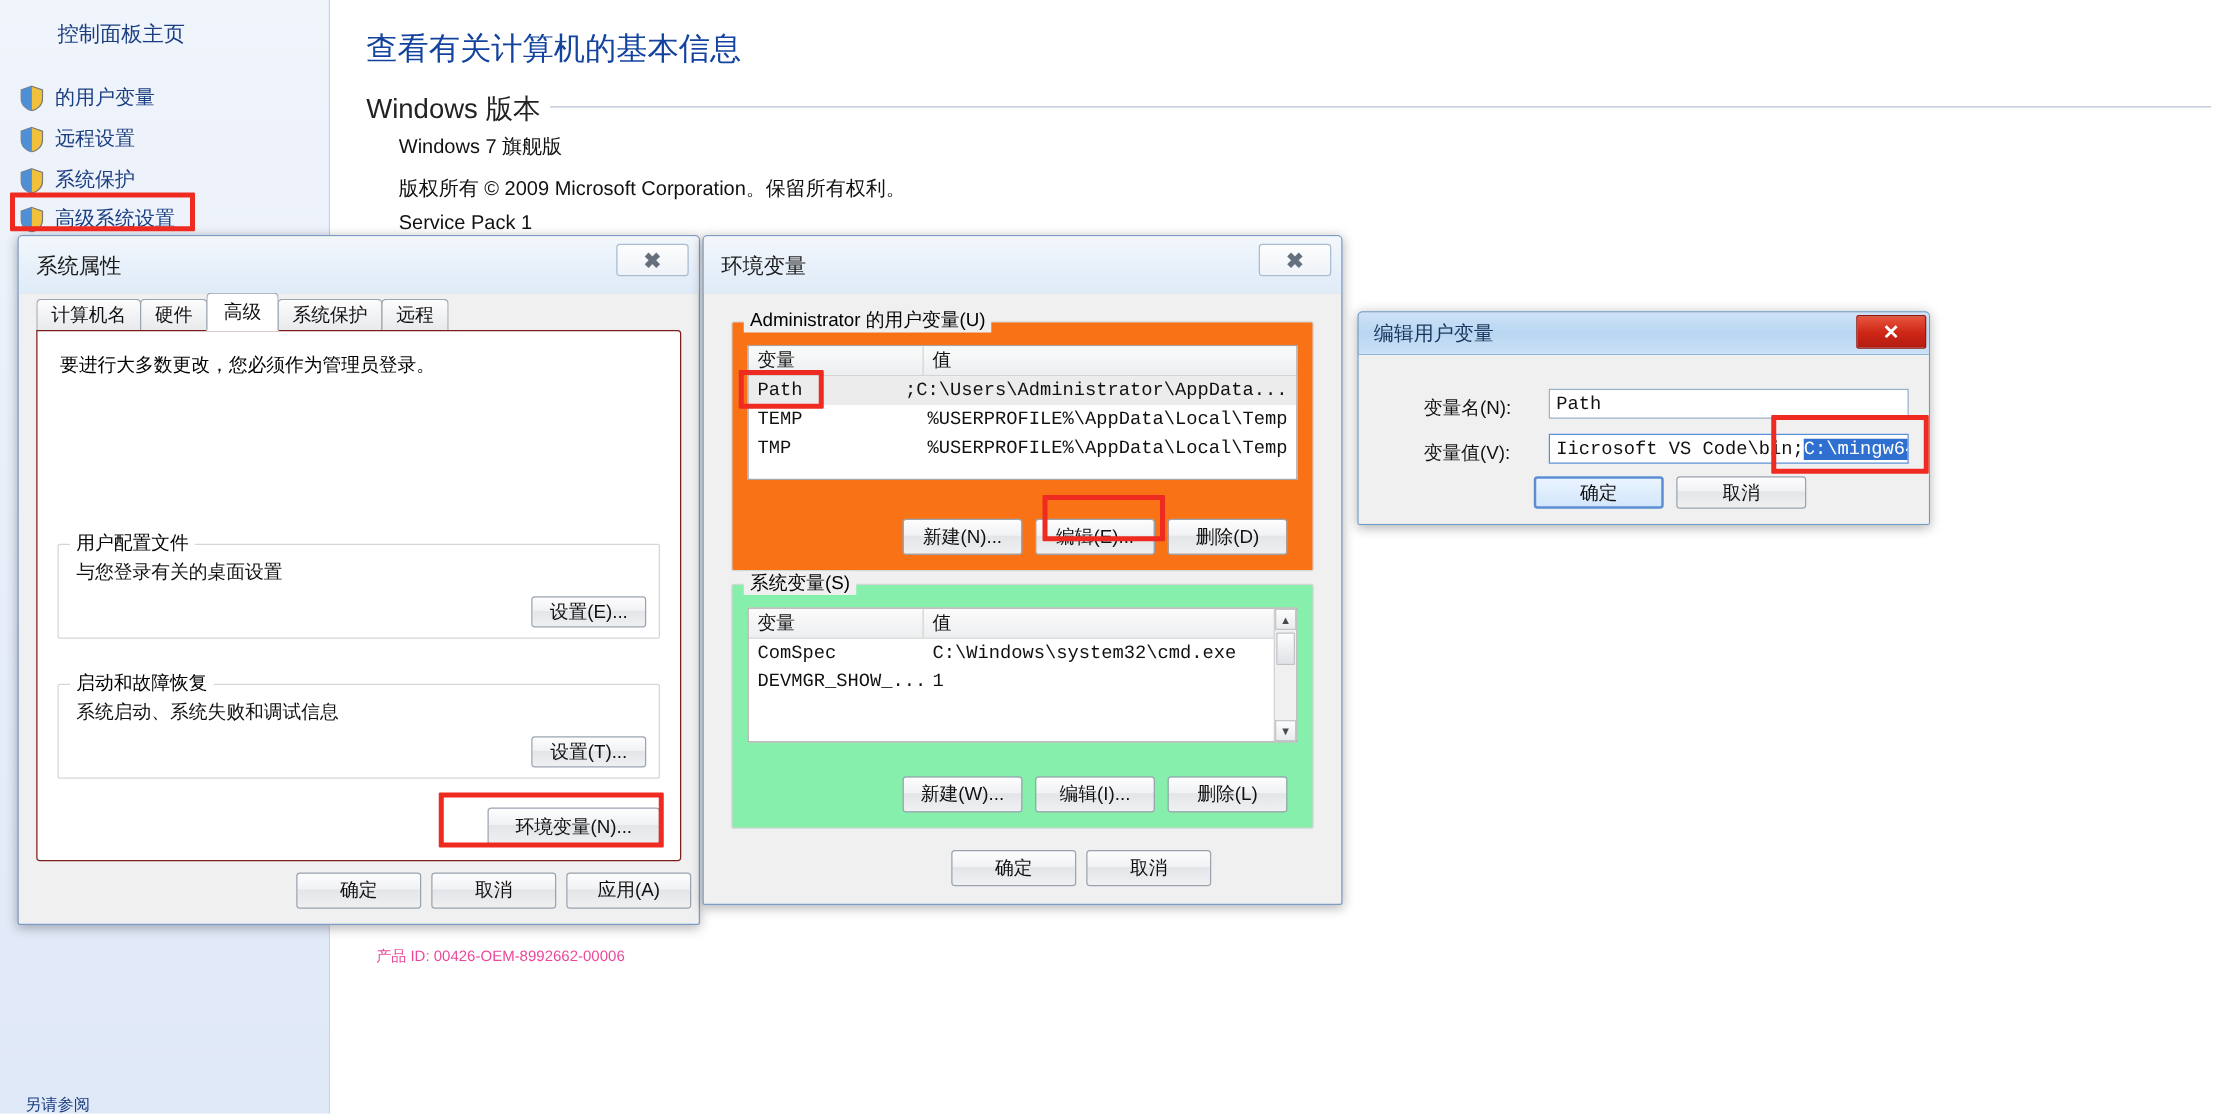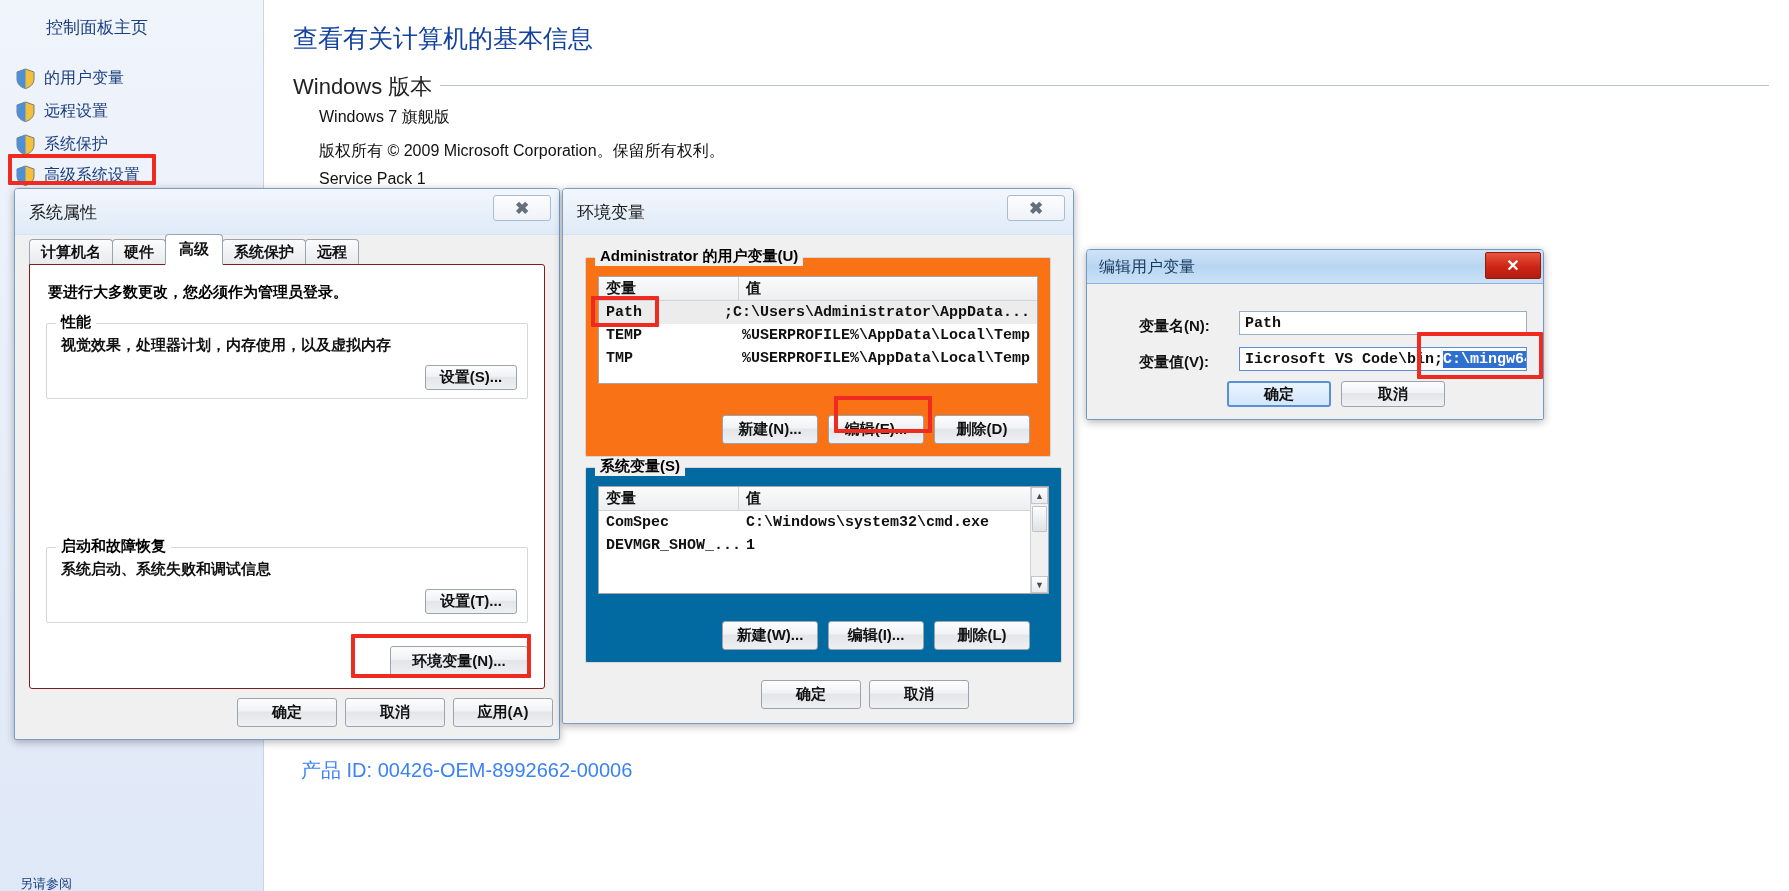--- a/index.html
+++ b/index.html
@@ -40,21 +40,21 @@
     font-size:25px; color:#13439e;
   }
   #cp-section-label {
     position:absolute; left:28px; top:72px; font-size:22px; color:#222;
     background:#fff; padding-right:8px; z-index:2;
   }
   #cp-section-rule {
     position:absolute; left:28px; top:85px; right:20px; height:1px; background:#b9c4d4;
   }
   .cp-line { position:absolute; left:54px; font-size:16px; color:#111; }
-  #cp-prodid { position:absolute; left:36px; top:757px; font-size:20px; color:#3b82f6; }
+  #cp-prodid { position:absolute; left:36px; top:757px; font-size:12px; color:#ec4899; }
 
   
   .dlg {
     position:absolute;
     background:#f0f0f0;
     border:1px solid #7a9cc6;
     border-radius:4px 4px 2px 2px;
     box-shadow:0 2px 9px rgba(0,0,0,.30);
   }
   .dlg-title-light {
@@ -66,21 +66,21 @@
   .dlg-title-light .t {
     position:absolute; left:14px; top:12px; font-size:17px; color:#1b1b1b;
   }
   .closebox {
     position:absolute; right:8px; top:6px; width:58px; height:26px;
     background:linear-gradient(to bottom,#fdfdfe,#eef2f7);
     border:1px solid #a9bcd2; border-radius:3px;
     display:flex; align-items:center; justify-content:center;
     color:#64707d; font-size:17px; font-weight:bold;
   }
-  .dlg-body { position:relative;font-weight:bold; }
+  .dlg-body { position:relative; }
 
   
   .tabstrip { position:absolute; left:14px; top:0; height:30px; display:flex; align-items:flex-end; }
   .tab {
     height:26px; padding:0 11px; margin-right:-1px;
     background:linear-gradient(to bottom,#fcfcfd,#e7e9ec);
     border:1px solid #9aa4b0; border-bottom:none;
     border-radius:4px 4px 0 0;
     display:flex; align-items:center; font-size:15px; color:#111;
   }
@@ -229,26 +229,26 @@
       <div class="tab">计算机名</div>
       <div class="tab">硬件</div>
       <div class="tab active">高级</div>
       <div class="tab">系统保护</div>
       <div class="tab">远程</div>
     </div>
 
     <div class="tabpanel">
       <div style="position:absolute; left:18px; top:18px; font-size:15px;">要进行大多数更改，您必须作为管理员登录。</div>
 
-      <div class="group" style="left:16px; top:58px; right:16px; height:76px;">
-        <span class="group-legend">性能</span>
-        <span class="group-text">视觉效果，处理器计划，内存使用，以及虚拟内存</span>
-        <span class="btn" style="position:absolute; right:10px; bottom:8px; width:92px; height:25px;">设置(S)...</span>
+
+      <div class="group" style="left:16px; top:170px; right:16px; height:76px;">
+        <span class="group-legend">用户配置文件</span>
+        <span class="group-text">与您登录有关的桌面设置</span>
+        <span class="btn" style="position:absolute; right:10px; bottom:8px; width:92px; height:25px;">设置(E)...</span>
       </div>
-
 
       <div class="group" style="left:16px; top:282px; right:16px; height:76px;">
         <span class="group-legend">启动和故障恢复</span>
         <span class="group-text">系统启动、系统失败和调试信息</span>
         <span class="btn" style="position:absolute; right:10px; bottom:8px; width:92px; height:25px;">设置(T)...</span>
       </div>
 
       <span class="btn" style="position:absolute; right:16px; bottom:12px; width:138px; height:30px;">环境变量(N)...</span>
     </div>
 
@@ -286,21 +286,21 @@
           <div class="c1">TMP</div>
           <div class="c2">%USERPROFILE%\AppData\Local\Temp</div>
         </div>
       </div>
 
       <span class="btn" style="position:absolute; left:136px; bottom:12px; width:96px; height:29px;">新建(N)...</span>
       <span class="btn" style="position:absolute; left:242px; bottom:12px; width:96px; height:29px;">编辑(E)...</span>
       <span class="btn" style="position:absolute; left:348px; bottom:12px; width:96px; height:29px;">删除(D)</span>
     </div>
 
-    <div class="group" style="left:22px; top:232px; right:11px; height:196px; background:#0369a1;">
+    <div class="group" style="left:22px; top:232px; right:22px; height:196px; background:#86efac;">
       <span class="group-legend" style="background:#f0f0f0;">系统变量(S)</span>
 
       <div class="lv" style="left:12px; top:18px; right:12px; height:108px;">
         <div class="lv-head">
           <div class="c1">变量</div>
           <div class="c2">值</div>
         </div>
         <div class="lv-row">
           <div class="c1">ComSpec</div>
           <div class="c2">C:\Windows\system32\cmd.exe</div>

